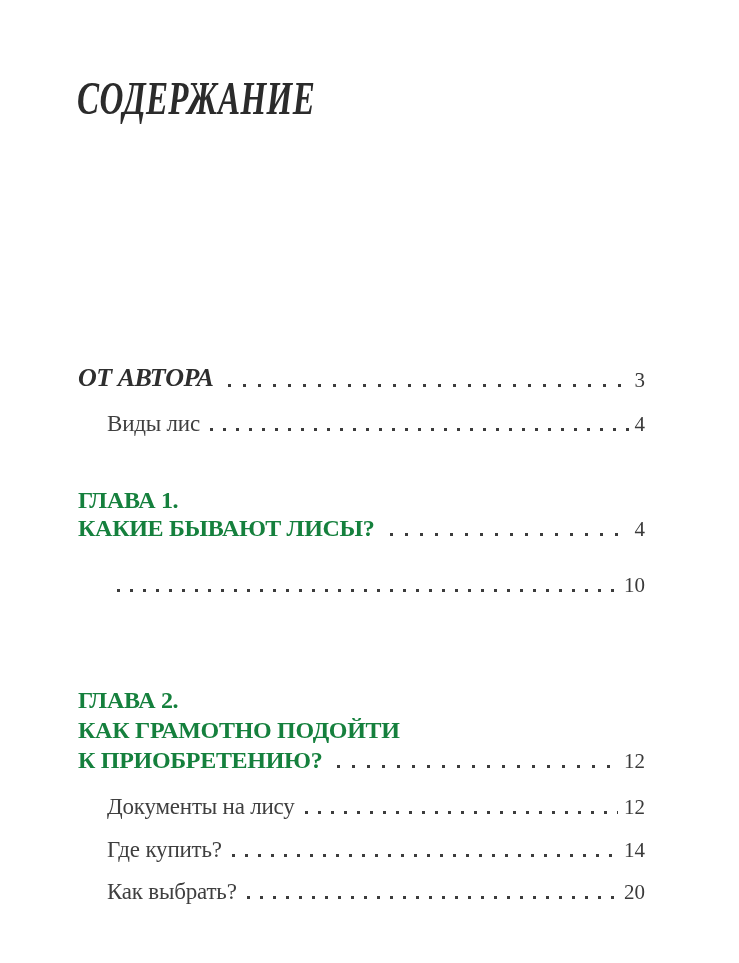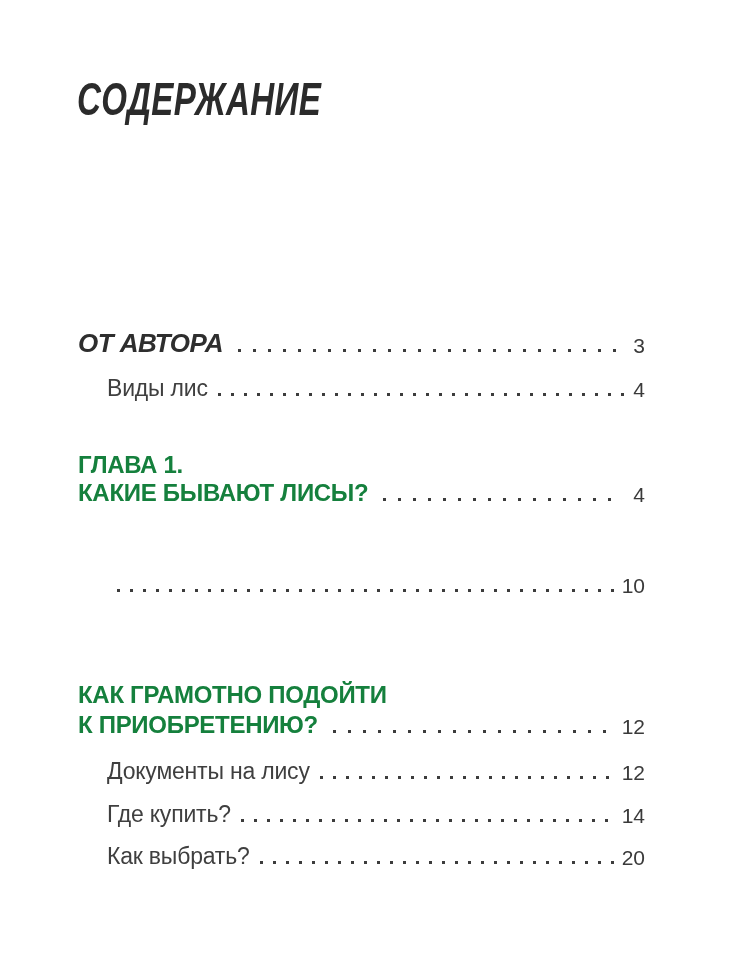--- a/index.html
+++ b/index.html
@@ -5,21 +5,21 @@
   html, body {
     margin: 0;
     padding: 0;
     background: #ffffff;
   }
   .page {
     position: relative;
     width: 739px;
     height: 963px;
     background: #ffffff;
-    font-family: Liberation Sans, sans-serif;
+    font-family: Liberation Serif, serif;
     overflow: hidden;
   }
   .title {
     position: absolute;
     left: 77px;
     top: 76px;
     font-size: 46px;
     line-height: 1;
     font-weight: 700;
     font-style: italic;
@@ -30,21 +30,21 @@
     transform-origin: left top;
   }
   .row {
     position: absolute;
     left: 78px;
     right: 94px;
     display: flex;
     align-items: flex-end;
   }
   .row.sub { left: 107px; justify-content: center; }
-  .label { white-space: nowrap; line-height: 1; }
+  .label { white-space: nowrap; line-height: 1; margin-top: 35px; }
   .section-label {
     font-size: 26px;
     font-weight: 700;
     font-style: italic;
     color: #2e2e2e;
     letter-spacing: -0.5px;
   }
   .chapter-label {
     font-size: 24px;
     font-weight: 700;
@@ -107,20 +107,23 @@
     <span class="leader heading-leader"></span>
     <span class="page-num">4</span>
   </div>
 
 
   <div class="row sub" style="top:575px">
     <span class="leader"></span>
     <span class="page-num">10</span>
   </div>
 
+  <div class="row" style="top:653px">
+    <span class="label chapter-label">ГЛАВА 2.</span>
+  </div>
   <div class="row" style="top:683px">
     <span class="label chapter-label">КАК ГРАМОТНО ПОДОЙТИ</span>
   </div>
   <div class="row" style="top:713px">
     <span class="label chapter-label">К ПРИОБРЕТЕНИЮ?</span>
     <span class="leader heading-leader"></span>
     <span class="page-num">12</span>
   </div>
 
   <div class="row sub" style="top:760px">

